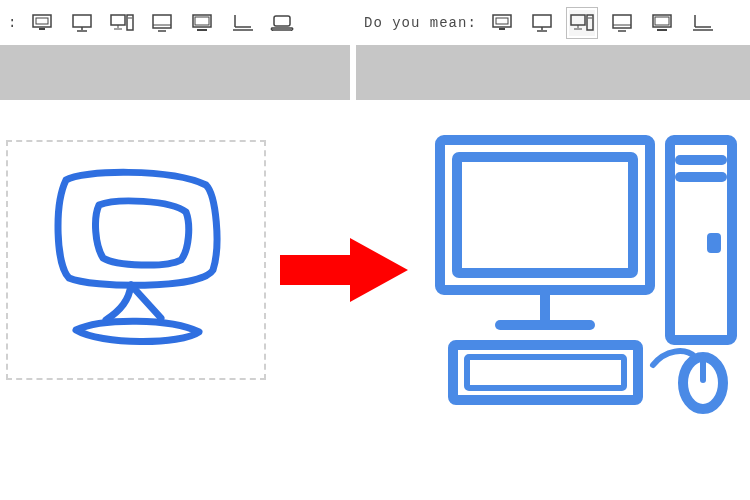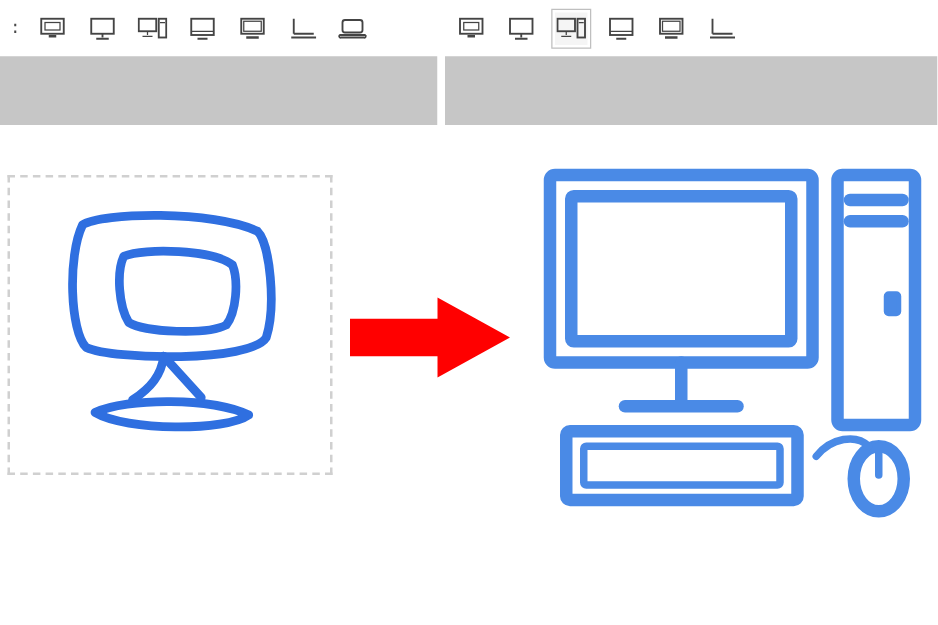--- a/index.html
+++ b/index.html
@@ -164,20 +164,21 @@
       </span>
     </div>
   </div>
   <div class="graybar"></div>
 </div>
 
 <div class="divider-v"></div>
 
 <div class="panel panel-right">
   <div class="toolbar">
+    <span class="label">Do you mean:</span>
     <div class="icons">
       <span class="ico">
         <svg width="22" height="20" viewBox="0 0 22 20">
             <rect x="2" y="2" width="18" height="12" fill="none" stroke="currentColor" stroke-width="1.5"></rect>
             <rect x="5" y="5" width="12" height="6" fill="none" stroke="currentColor"></rect>
             <rect x="8" y="15" width="6" height="2" fill="currentColor"></rect>
           </svg>
       </span>
       <span class="ico">
         <svg width="22" height="20" viewBox="0 0 22 20">

